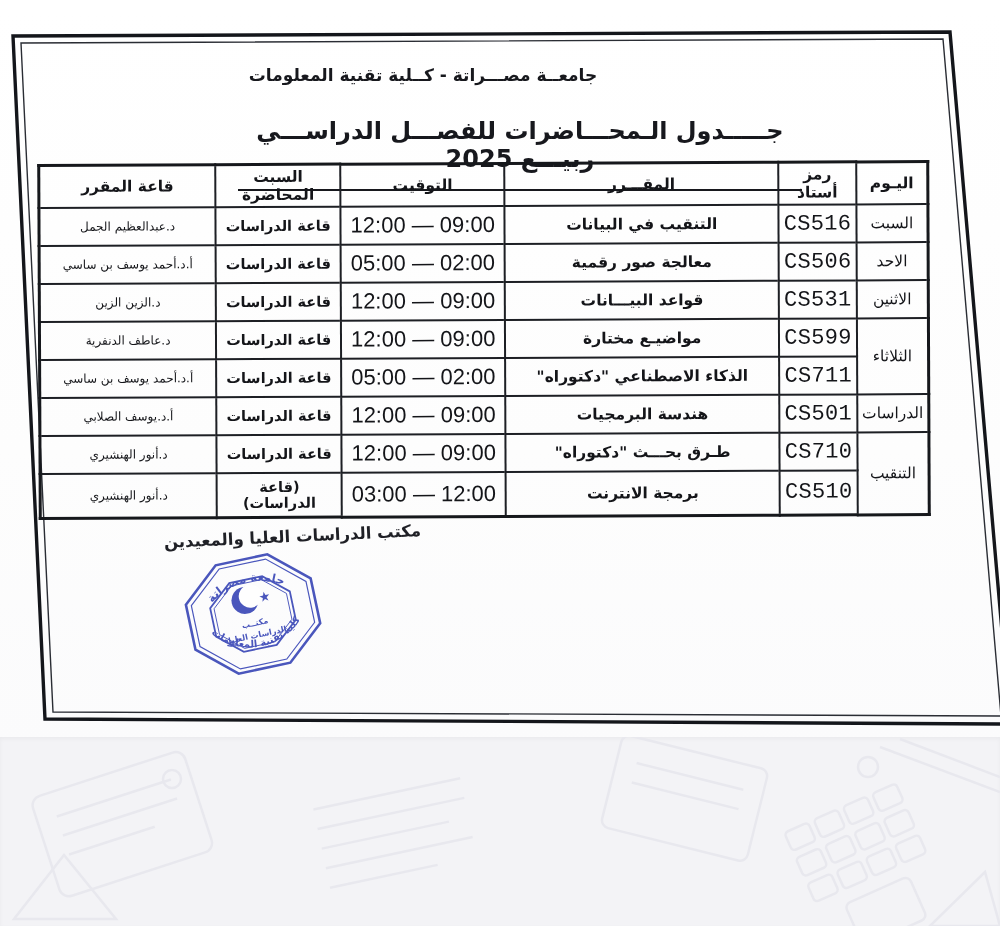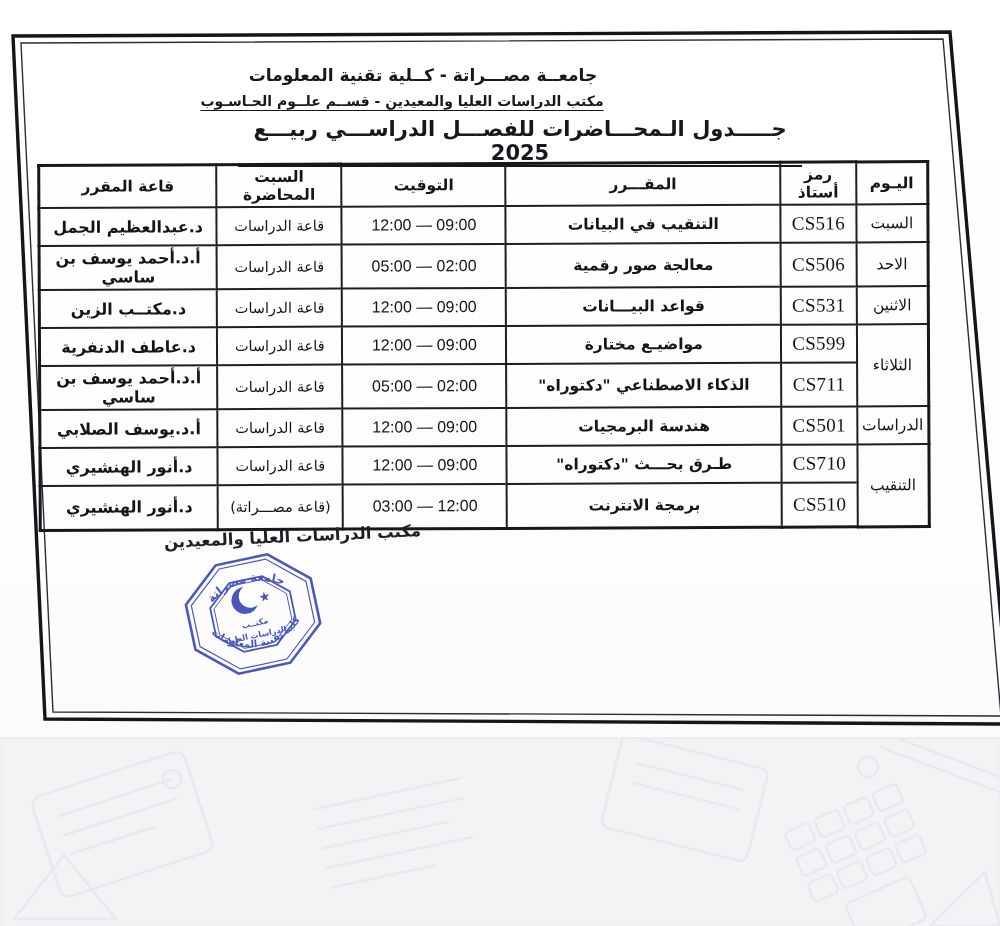--- a/index.html
+++ b/index.html
@@ -16,44 +16,44 @@
     position:absolute; top:0; left:0; width:1000px; height:737px;
     background:linear-gradient(180deg,#ffffff 0%,#fdfdfd 60%,#fbfbfc 100%);
     margin-top:8px;
   }
   .frame-svg { position:absolute; top:0; left:0; pointer-events:none; }
 
   .hdr { position:absolute; text-align:center; direction:rtl; font-weight:bold; color:#17181d; }
   .hdr-line1 { top:57px;  left:120px; width:606px; font-size:17px; letter-spacing:0.2px; }
   .hdr-line2 { top:85px;  left:100px; width:604px; font-size:14px;
                text-decoration:underline; text-underline-offset:4px; }
-  .hdr-title { top:109px; left:238px; width:564px; font-size:21px;
-               border-bottom:2.5px solid #17181d; padding-bottom:0; }
+  .hdr-title { top:109px; left:238px; width:564px; font-size:24px;
+               border-bottom:2.5px solid #17181d; padding-bottom:16px; }
 
   
   table.schedule {
     position:absolute; top:154px; left:38px; width:892px;
     border-collapse:collapse; direction:rtl;
     transform:rotate(-0.25deg);
     border:3px solid #16181c;
   }
   .schedule th, .schedule td {
     border:2px solid #1d1f24;
     text-align:center; vertical-align:middle;
     color:#141519;
     padding:2px 4px;
   }
   .schedule th { height:42px; font-size:15.5px; font-weight:bold; }
   .schedule tr.data-row { height:38px; }
   .day-cell    { font-weight:normal; font-size:15.5px; }
-  .code-cell   { direction:ltr; font-family:Liberation Serif, serif; font-size:19px; letter-spacing:0.3px; }
+  .code-cell   { direction:ltr; font-family:Liberation Mono, monospace; font-size:22px; letter-spacing:0.3px; }
   .course-cell { font-weight:bold; font-size:15.5px; }
-  .time-cell   { direction:ltr; font-family:"Liberation Sans", sans-serif; font-size:16px; }
-  .loc-cell    { font-weight:normal; font-size:14.5px; }
-  .prof-cell   { font-weight:bold; font-size:16px; }
+  .time-cell   { direction:ltr; font-family:"Liberation Sans", sans-serif; font-size:22px; }
+  .loc-cell    { font-weight:bold; font-size:14.5px; }
+  .prof-cell   { font-weight:normal; font-size:12px; }
 
   
   .stamp-label {
     position:absolute; top:519px; left:140px; width:305px;
     text-align:center; direction:rtl;
     font-size:16.5px; font-weight:bold; color:#1f2026;
     transform:rotate(-2.6deg);
   }
   .stamp-svg { position:absolute; top:540px; left:174px; }
 
@@ -69,21 +69,20 @@
 <body>
 
 <div class="scan-page">
 
   <svg class="frame-svg" width="1000" height="737" viewBox="0 0 1000 737">
     <polygon points="13,28 950,24 1010,716 45,711" fill="none" stroke="#14161b" stroke-width="3.4"></polygon>
     <polygon points="21,35 943,31 1001,708 53,704" fill="none" stroke="#2a2d34" stroke-width="1.4"></polygon>
   </svg>
 
   <div class="hdr hdr-line1">جامعــة مصـــراتة - كــلية تقنية المعلومات</div>
-  <div class="hdr hdr-line2">مكتب الدراسات العليا والمعيدين - قســم علــوم الحـاسـوب</div>
   <div class="hdr hdr-title">جـــــدول الـمحـــاضرات للفصـــل الدراســـي ربيـــع  2025</div>
 
   <table class="schedule">
     <colgroup>
       <col style="width:67px">
         <col style="width:76px">
         <col style="width:278px">
       <col style="width:166px">
         <col style="width:126px">
         <col style="width:179px">
@@ -112,21 +111,21 @@
       <td class="time-cell">05:00 — 02:00</td>
       <td class="loc-cell">قاعة الدراسات</td>
       <td class="prof-cell">أ.د.أحمد يوسف بن ساسي</td>
     </tr>
     <tr class="data-row">
       <td class="day-cell">الاثنين</td>
       <td class="code-cell">CS531</td>
       <td class="course-cell">قواعد البيـــانات</td>
       <td class="time-cell">12:00 — 09:00</td>
       <td class="loc-cell">قاعة الدراسات</td>
-      <td class="prof-cell">د.مكتــب الزين</td>
+      <td class="prof-cell">د.الزين الزين</td>
     </tr>
     <tr class="data-row">
       <td class="day-cell" rowspan="2">الثلاثاء</td>
       <td class="code-cell">CS599</td>
       <td class="course-cell">مواضيـع مختارة</td>
       <td class="time-cell">12:00 — 09:00</td>
       <td class="loc-cell">قاعة الدراسات</td>
       <td class="prof-cell">د.عاطف الدنفرية</td>
     </tr>
     <tr class="data-row">
@@ -149,21 +148,21 @@
       <td class="code-cell">CS710</td>
       <td class="course-cell">طـرق بحـــث  "دكتوراه"</td>
       <td class="time-cell">12:00 — 09:00</td>
       <td class="loc-cell">قاعة الدراسات</td>
       <td class="prof-cell">د.أنور الهنشيري</td>
     </tr>
     <tr class="data-row" style="height:44px">
       <td class="code-cell">CS510</td>
       <td class="course-cell">برمجة الانترنت</td>
       <td class="time-cell">03:00 — 12:00</td>
-      <td class="loc-cell">(قاعة مصـــراتة)</td>
+      <td class="loc-cell">(قاعة الدراسات)</td>
       <td class="prof-cell">د.أنور الهنشيري</td>
     </tr>
   </tbody>
     </table>
 
   <div class="stamp-label">مكتب الدراسات العليا والمعيدين</div>
 
   <svg class="stamp-svg" width="160" height="134" viewBox="0 0 160 134">
     <g transform="rotate(-12 79 66)" opacity="0.88">
 

